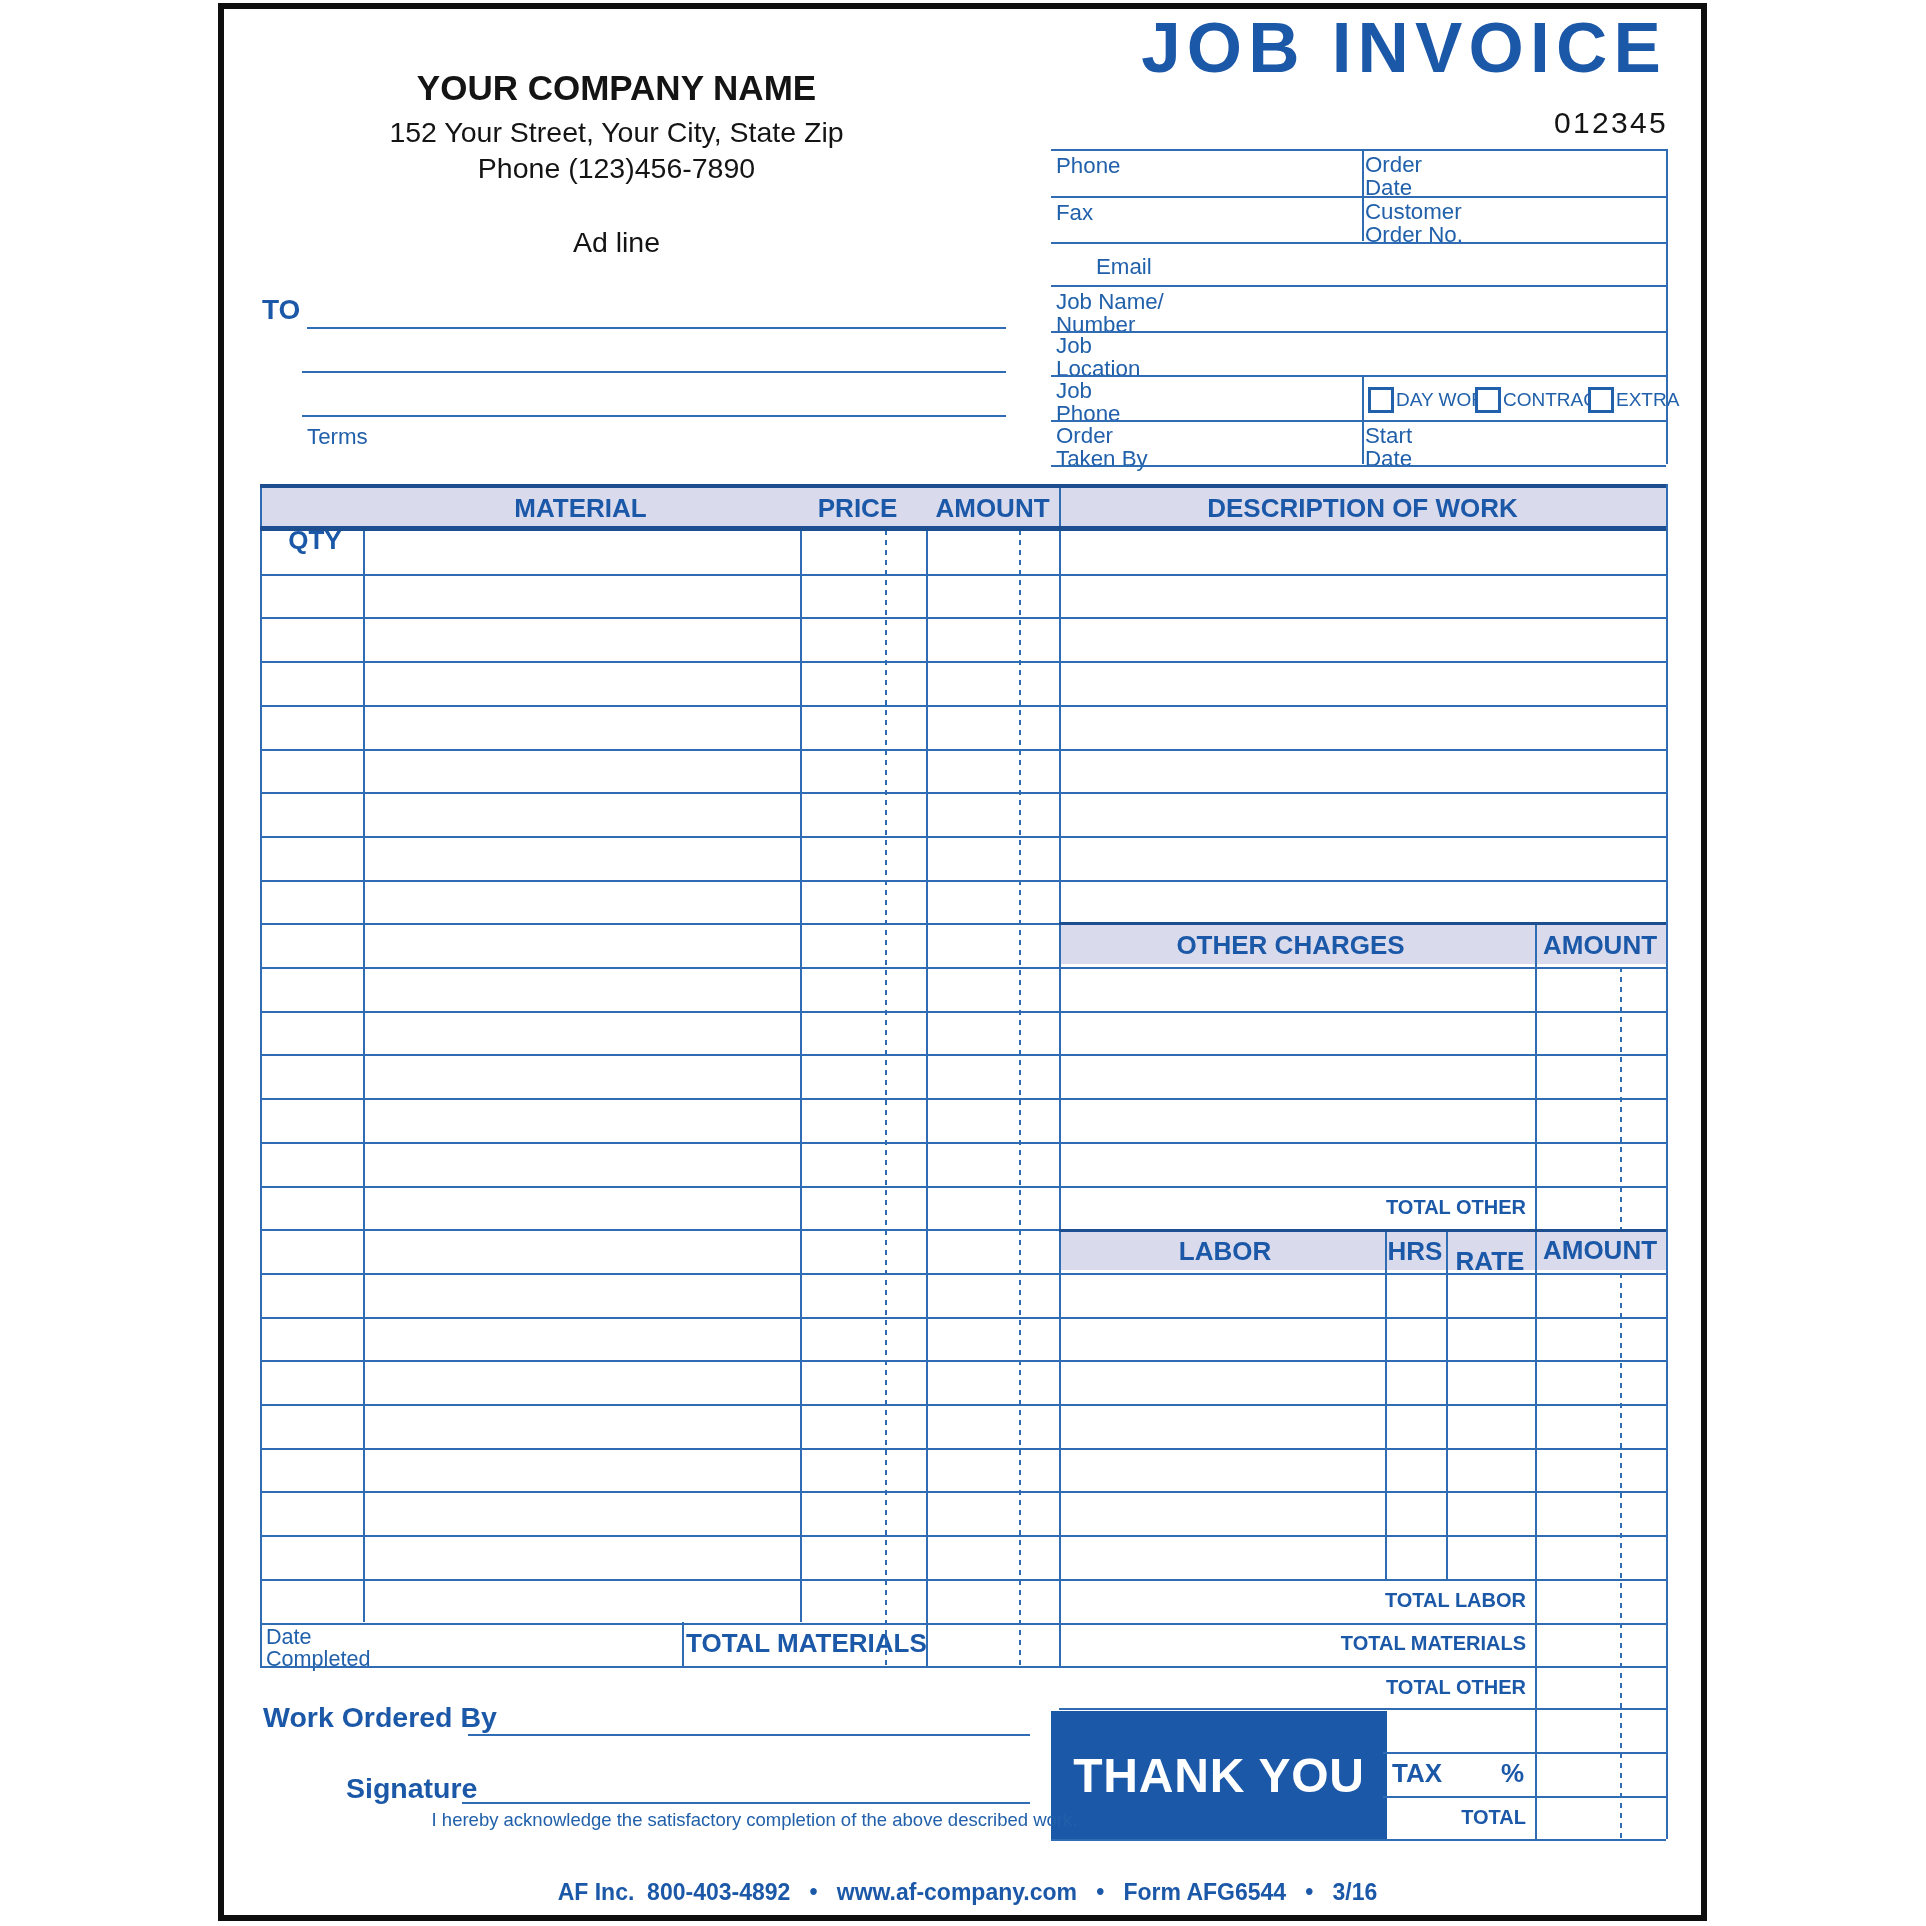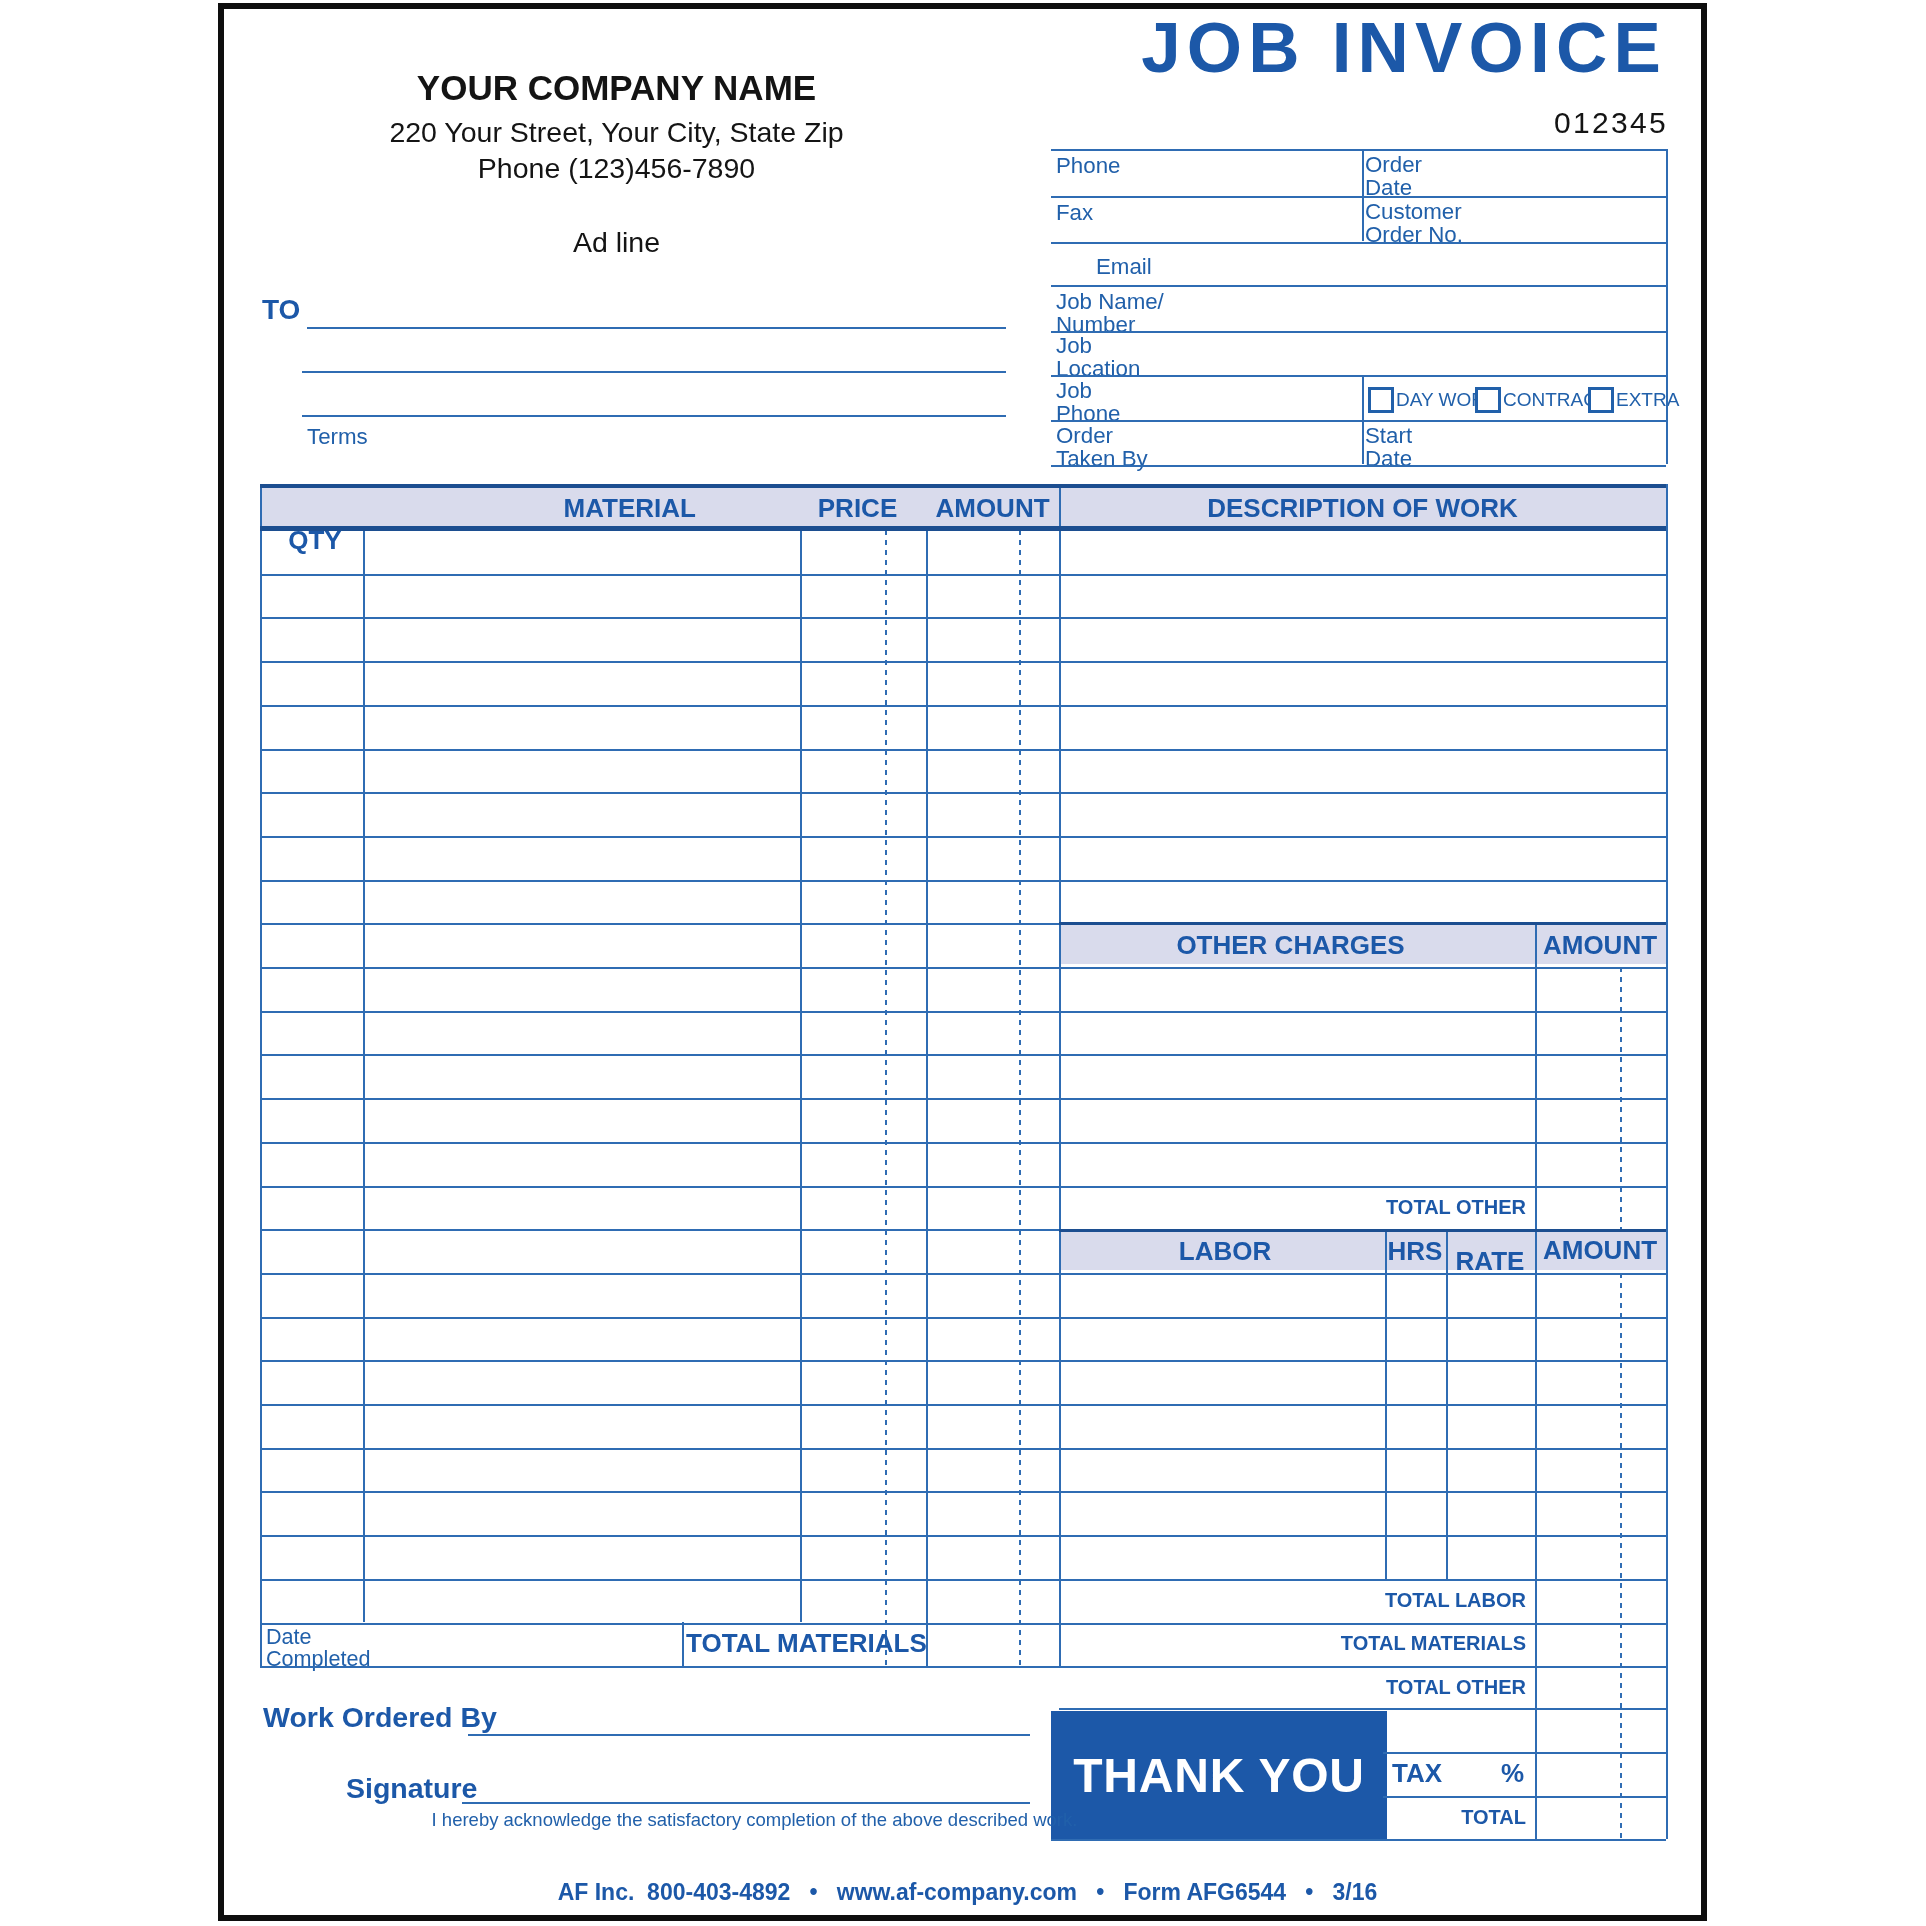--- a/index.html
+++ b/index.html
@@ -36,21 +36,21 @@
   .co{position:absolute;left:347px;width:539px;text-align:center;color:var(--ink);}
 </style>
 </head>
 <body>
 
 <div id="canvas">
 
   <div id="page-frame"></div>
 
   <div class="co bold" style="top:68px;font-size:35px;line-height:39px;">YOUR COMPANY NAME</div>
-  <div class="co" style="top:117px;font-size:28.5px;line-height:31px;">220 Your Street, Your City, State  Zip</div>
+  <div class="co" style="top:117px;font-size:28.5px;line-height:31px;">152 Your Street, Your City, State  Zip</div>
   <div class="co" style="top:153px;font-size:28.5px;line-height:31px;">Phone (123)456-7890</div>
   <div class="co" style="top:187px;font-size:28.5px;line-height:31px;margin-top:40px;">Ad line</div>
 
   <div id="job-title">JOB INVOICE</div>
   <div id="inv-num">012345</div>
 
   <div class="lbl" style="left:1056px;top:154px;">Phone</div>
   <div class="lbl" style="left:1365px;top:153px;">Order
 Date</div>
   <div class="lbl" style="left:1056px;top:201px;">Fax</div>
@@ -73,21 +73,21 @@
   <div class="cb" style="left:1475px;top:387px;"></div>
   <div class="cbl" style="left:1503px;top:390px;">CONTRACT</div>
   <div class="cb" style="left:1588px;top:387px;"></div>
   <div class="cbl" style="left:1616px;top:390px;">EXTRA</div>
 
   <div class="hdr" style="left:262px;top:297px;font-size:28px;">TO</div>
   <div class="lbl" style="left:307px;top:425px;">Terms</div>
 
   <div class="band" style="left:260px;top:488px;width:1406px;height:38px;"></div>
   <div class="hdr ctr" style="left:267px;top:495px;width:96px;margin-top:32px;">QTY</div>
-  <div class="hdr ctr" style="left:465px;top:495px;width:231px;text-align:right;">MATERIAL</div>
+  <div class="hdr ctr" style="left:465px;top:495px;width:231px;">MATERIAL</div>
   <div class="hdr ctr" style="left:801px;top:495px;width:113px;">PRICE</div>
   <div class="hdr ctr" style="left:928px;top:495px;width:129px;">AMOUNT</div>
   <div class="hdr ctr" style="left:1170px;top:495px;width:385px;">DESCRIPTION OF WORK</div>
 
   <div class="band" style="left:1059px;top:925px;width:607px;height:39px;"></div>
   <div class="hdr ctr" style="left:1117px;top:932px;width:347px;">OTHER CHARGES</div>
   <div class="hdr ctr" style="left:1536px;top:932px;width:128px;">AMOUNT</div>
   <div class="tot" style="left:1156px;top:1194px;width:370px;">TOTAL OTHER</div>
 
   <div class="band" style="left:1059px;top:1231px;width:607px;height:39px;"></div>

